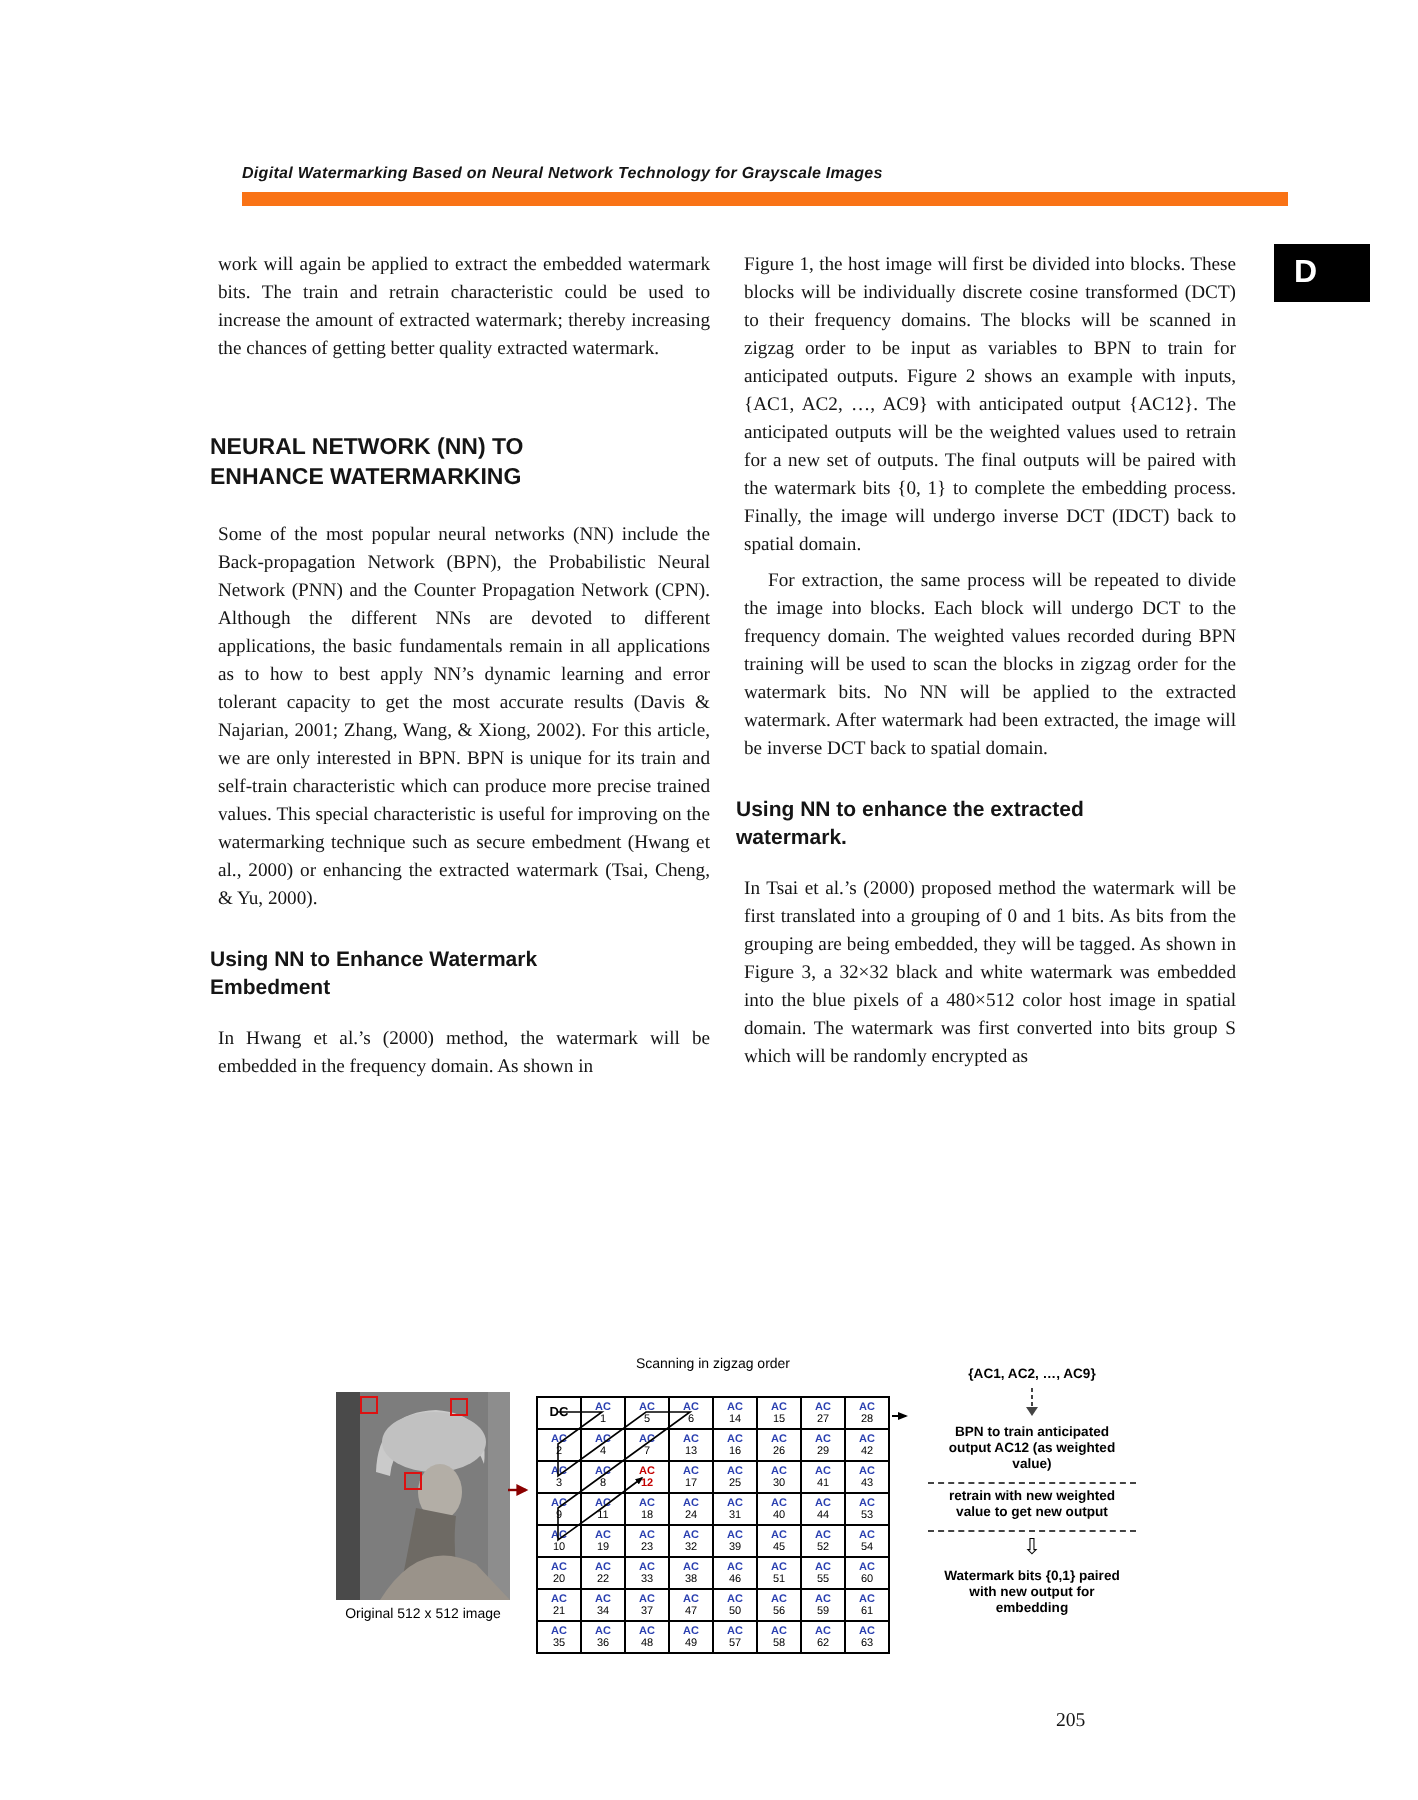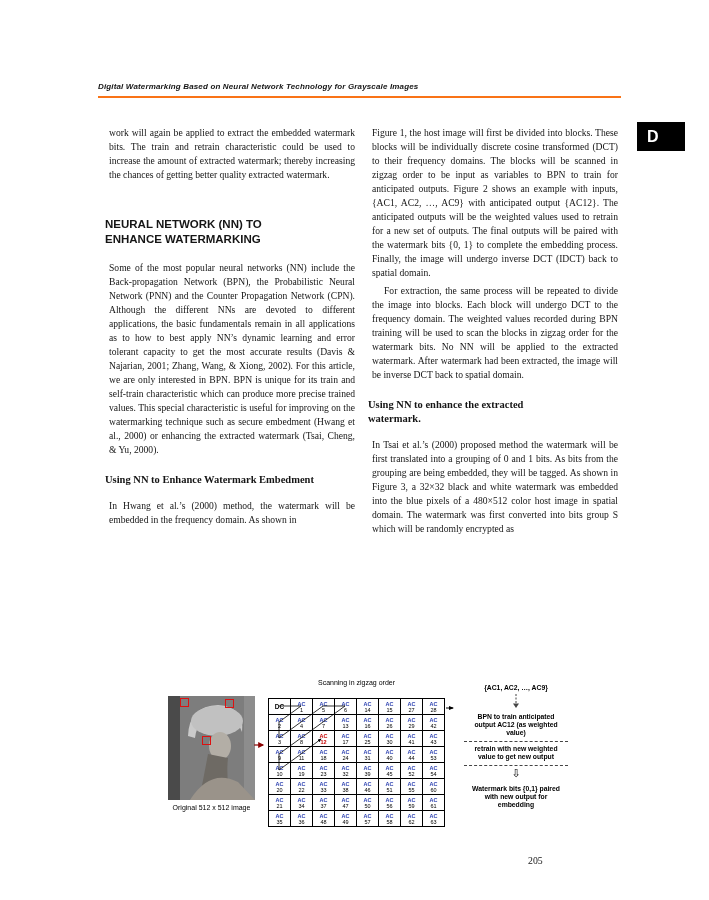--- a/index.html
+++ b/index.html
@@ -4,22 +4,22 @@
 <style>
   * { margin:0; padding:0; box-sizing:border-box; }
   html, body { background:#ffffff; }
   .page {
     position:relative; width:709px; height:900px; background:#fff;
     font-family:"Liberation Serif", serif; color:#151515; overflow:hidden;
   }
 
   
   .running-head {
-    position:absolute; left:98px; top:82px; width:523px;
-    border-bottom:2px solid #f97316; padding-bottom:5px;
+    position:absolute; left:121px; top:82px; width:523px;
+    border-bottom:7px solid #f97316; padding-bottom:5px;
     font-family:"Liberation Sans", sans-serif; font-weight:bold; font-style:italic;
     font-size:8px; letter-spacing:0.15px;
   }
 
   
   .tab {
     position:absolute; left:637px; top:122px; width:48px; height:29px;
     background:#000; color:#fff; font-family:"Liberation Sans", sans-serif;
     font-weight:bold; font-size:16px; line-height:29px; padding-left:10px;
   }
@@ -29,21 +29,21 @@
   .col-left  { left:105px; top:122px; }
   .col-right { left:368px; top:122px; }
   .para { margin:4px; }
   .indent { text-indent:12px; }
   .h1 {
     font-family:"Liberation Sans", sans-serif; font-weight:bold;
     font-size:11.5px; line-height:15px; width:205px;
     margin-top:35px; margin-bottom:14px; text-align:left; hyphens:none;
   }
   .h2 {
-    font-family:Liberation Serif, serif; font-weight:bold;
+    font-family:Liberation Sans, sans-serif; font-weight:bold;
     font-size:10.5px; line-height:14px; width:210px;
     margin-top:16px; margin-bottom:12px; text-align:left; hyphens:none;
   }
 
   
   .fig-caption {
     position:absolute; left:105px; top:645px; font-style:italic;
     font-size:9.6px; word-spacing:3px;
   }
 

